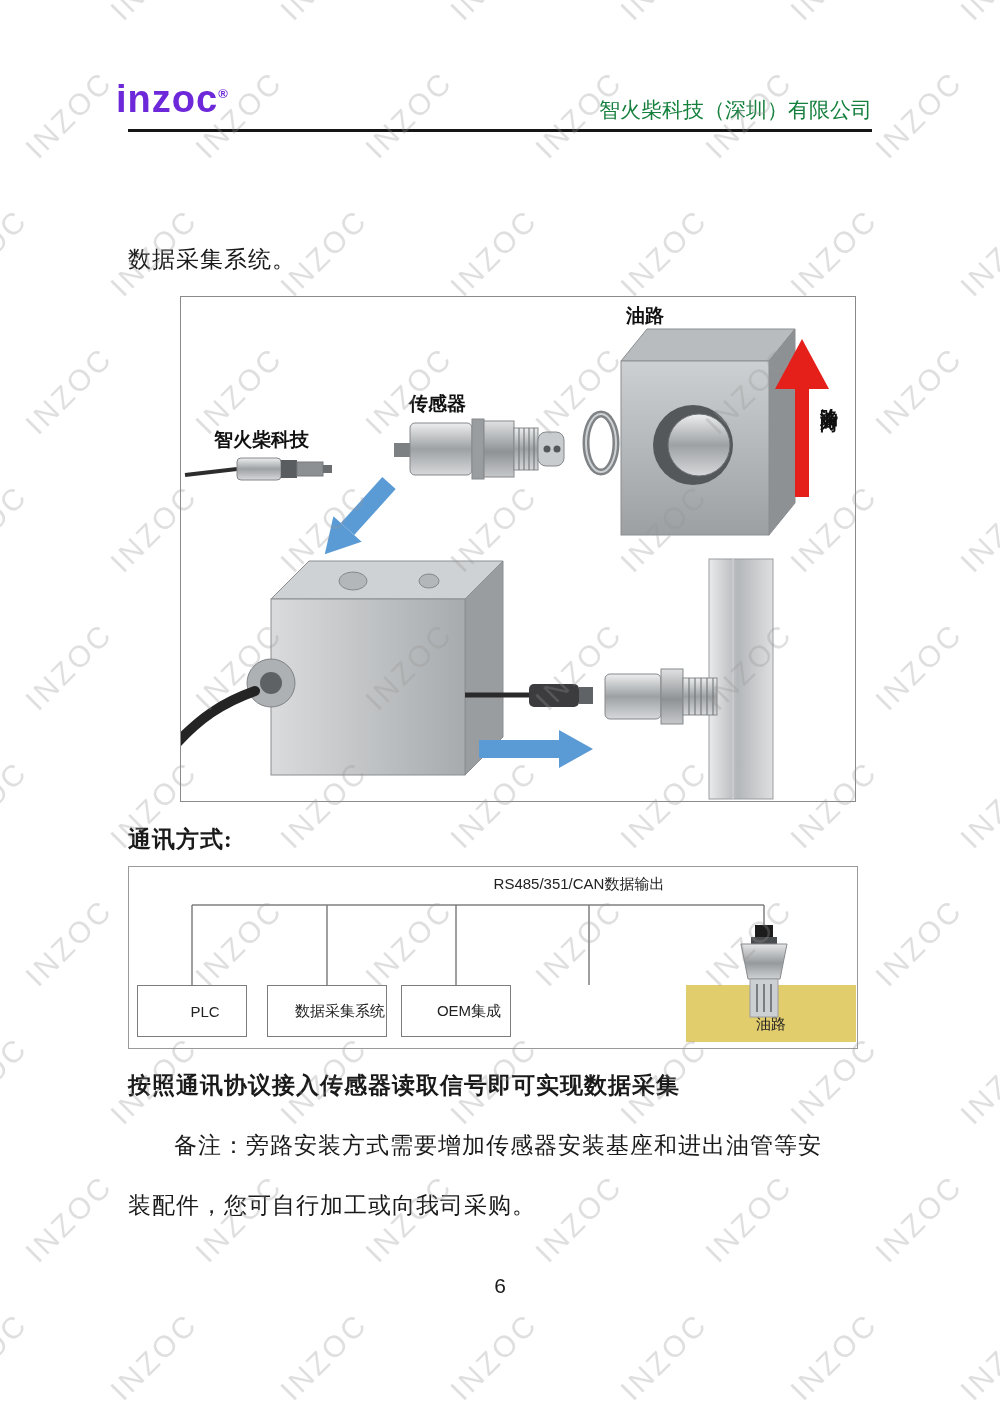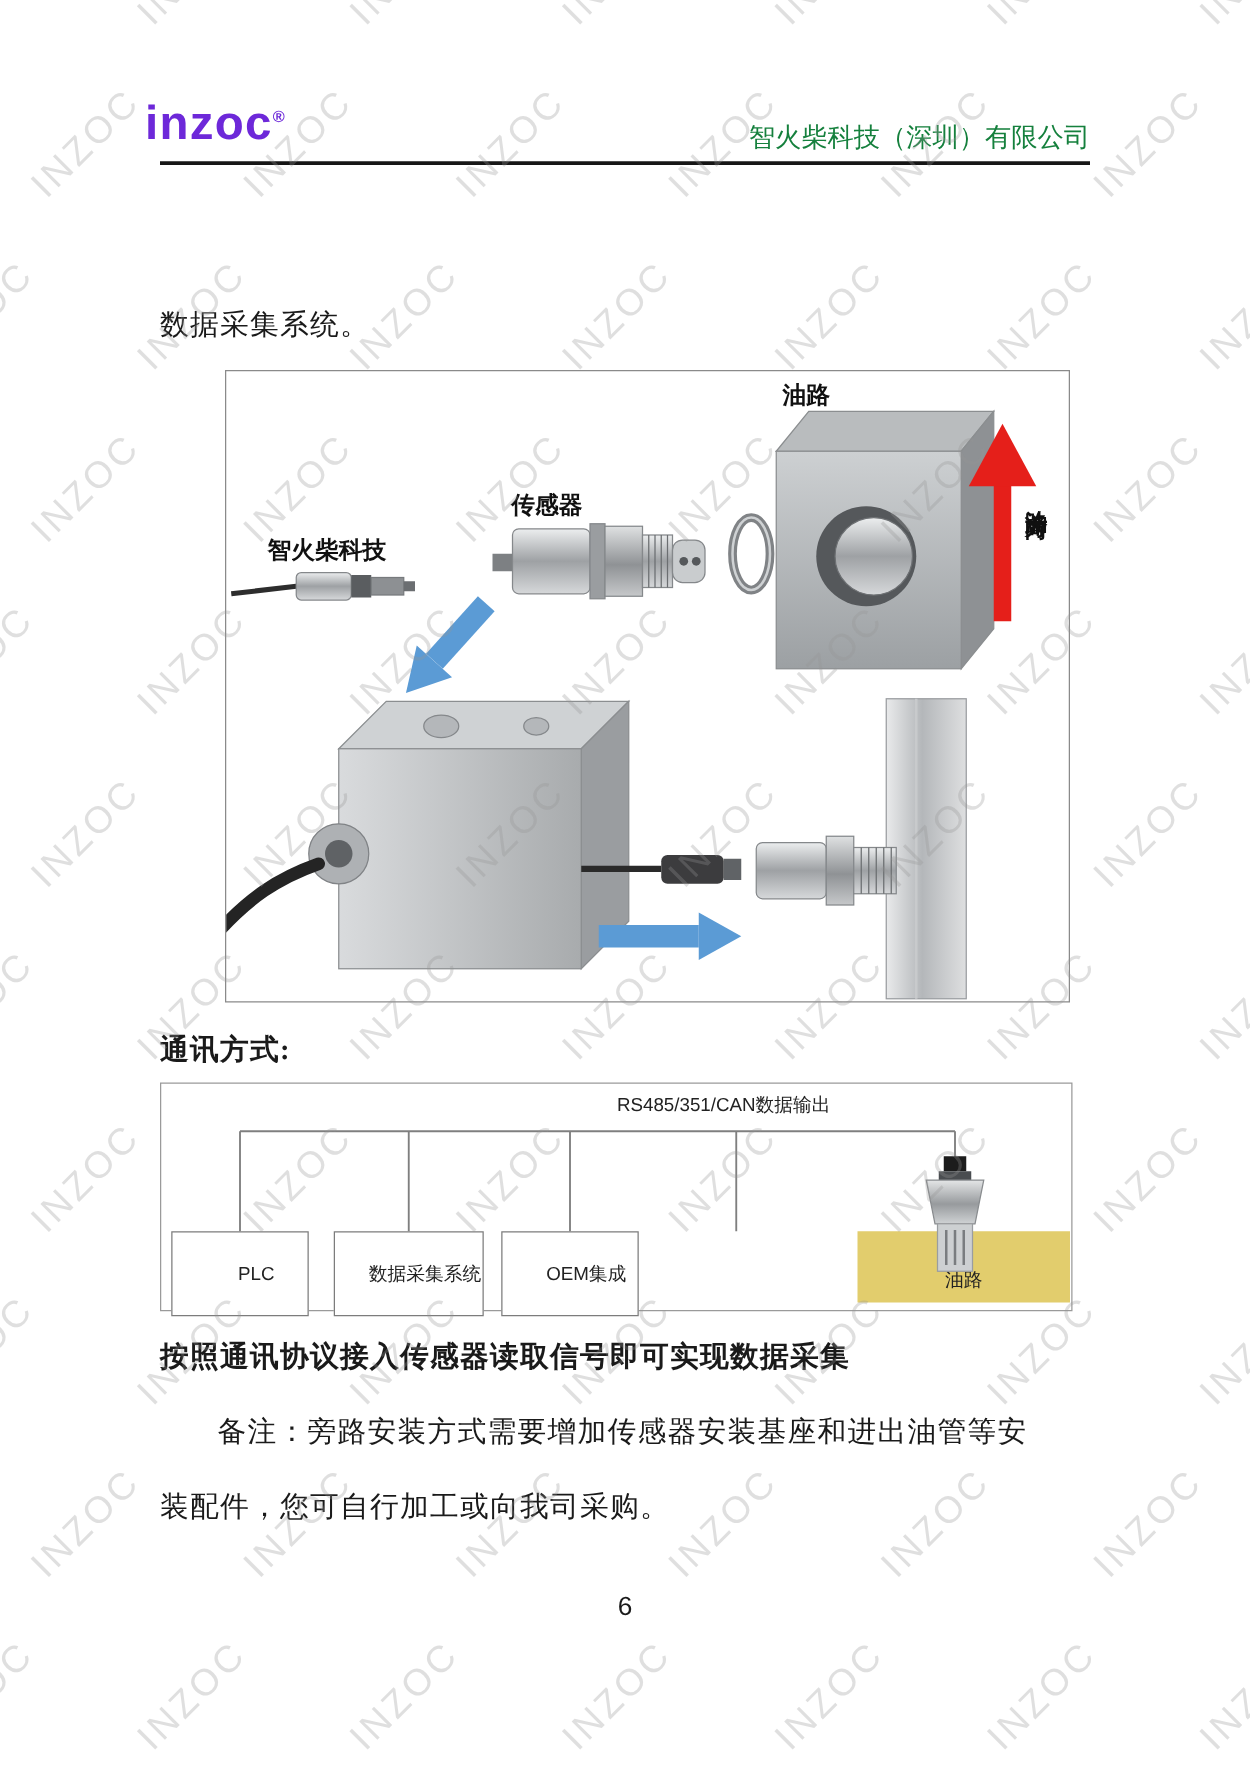--- a/index.html
+++ b/index.html
@@ -25,21 +25,21 @@
   .txt { position:absolute; font-size:23px; letter-spacing:1px; color:#1a1a1a; white-space:nowrap; }
   .bold { font-weight:bold;font-family:Liberation Serif, serif; }
   
   .diagram1 { position:absolute; left:180px; top:296px; width:676px; height:506px; border:1px solid #8a8a8a; background:#fff; }
   .dlabel { position:absolute; font-size:19px; font-weight:bold; color:#101010; white-space:nowrap; }
   .vertical { writing-mode:vertical-rl; letter-spacing:2px; }
   .d1svg { position:absolute; left:0; top:0; }
   
   .diagram2 { position:absolute; left:128px; top:866px; width:730px; height:183px; border:1px solid #9a9a9a; background:#fff; }
   .bus-label { position:absolute; left:280px; top:8px; width:340px; text-align:center; font-size:15px; color:#222; }
-  .node { position:absolute; top:118px; height:68px; border:1px solid #7c7c7c; background:#fff;
+  .node { position:absolute; top:118px; height:52px; border:1px solid #7c7c7c; background:#fff;
           display:flex; align-items:center; justify-content:center; font-size:15px; color:#222;padding-left:26px; }
   .node1 { left:8px;   width:110px; }
   .node2 { left:138px; width:120px; }
   .node3 { left:272px; width:110px; }
   .node4 { left:402px; width:116px; }
   .oilblock { position:absolute; left:557px; top:118px; width:170px; height:57px; background:#e2cd6d; }
   .oilblock .ylabel { position:absolute; left:0; right:0; bottom:8px; text-align:center; font-size:15px; color:#222; }
   .d2svg { position:absolute; left:0; top:0; pointer-events:none; }
   .pagenum { position:absolute; left:0; right:0; top:1274px; text-align:center; font-size:21px; color:#1a1a1a; }
 </style>

